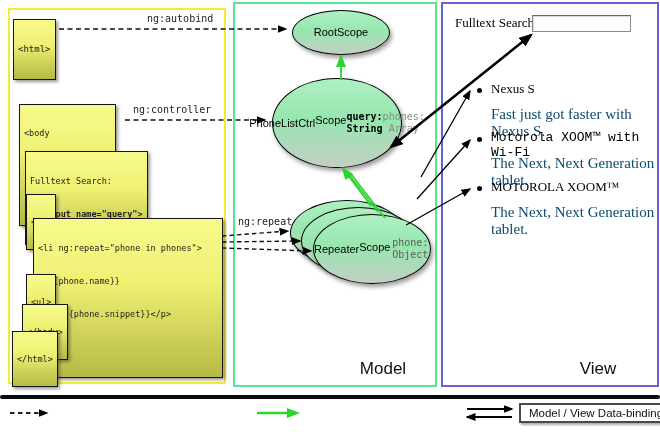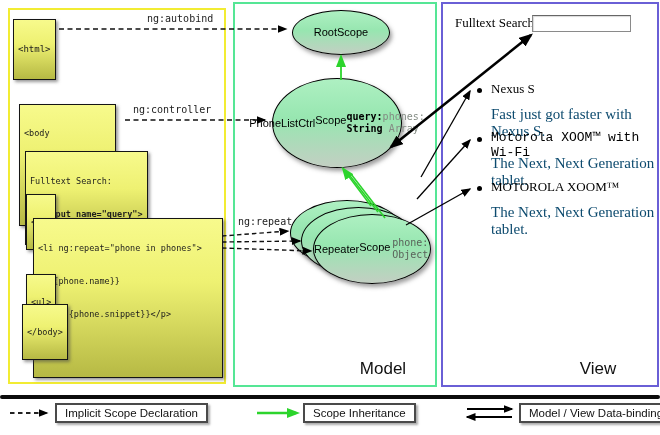--- a/index.html
+++ b/index.html
@@ -91,20 +91,23 @@
   </div>
 
   <div class="codebox" style="left:26px;top:274px;font-size:8.5px;line-height:10px;">
     <span class="cb-line">&lt;ul&gt;</span>
   </div>
 
   <div class="codebox" style="left:22px;top:304px;font-size:8.5px;line-height:10px;">
     <span class="cb-line">&lt;/body&gt;</span>
   </div>
 
+  <div class="codebox" style="left:12px;top:331px;font-size:8.5px;line-height:10px;">
+    <span class="cb-line">&lt;/html&gt;</span>
+  </div>
 
   <div class="ellipse" style="left:292px;top:10px;width:96px;height:43px;">
     <div class="scope-name">Root</div>
     <div class="scope-name">Scope</div>
   </div>
 
   <div class="ellipse" style="left:272px;top:78px;width:128px;height:88px;">
     <div class="scope-name">PhoneListCtrl</div>
     <div class="scope-name" style="margin-bottom:5px;">Scope</div>
     <div class="scope-prop prop-bold">query: String</div>
@@ -170,17 +173,15 @@
     <line x1="417" y1="199" x2="470" y2="140" stroke="#000" stroke-width="1.3" marker-end="url(#ahS)"></line>
     <line x1="406" y1="225" x2="470" y2="189" stroke="#000" stroke-width="1.3" marker-end="url(#ahS)"></line>
 
     <line x1="10" y1="413" x2="47" y2="413" stroke="#222" stroke-width="1.8" stroke-dasharray="4.5 3.5" marker-end="url(#ahS)"></line>
     <line x1="257" y1="413" x2="296" y2="413" stroke="#2cd42c" stroke-width="2.4" marker-end="url(#ahG)"></line>
     <line x1="467" y1="409" x2="512" y2="409" stroke="#000" stroke-width="1.8" marker-end="url(#ahS)"></line>
     <line x1="512" y1="417" x2="467" y2="417" stroke="#000" stroke-width="1.8" marker-end="url(#ahS)"></line>
   </svg>
 
   <div id="separator"></div>
-  <div class="legend-box" style="left:55px;">Implicit Scope Declaration</div>
-  <div class="legend-box" style="left:303px;">Scope Inheritance</div>
   <div class="legend-box" style="left:519px;">Model / View Data-binding</div>
 
 </div>
 
 </body></html>

